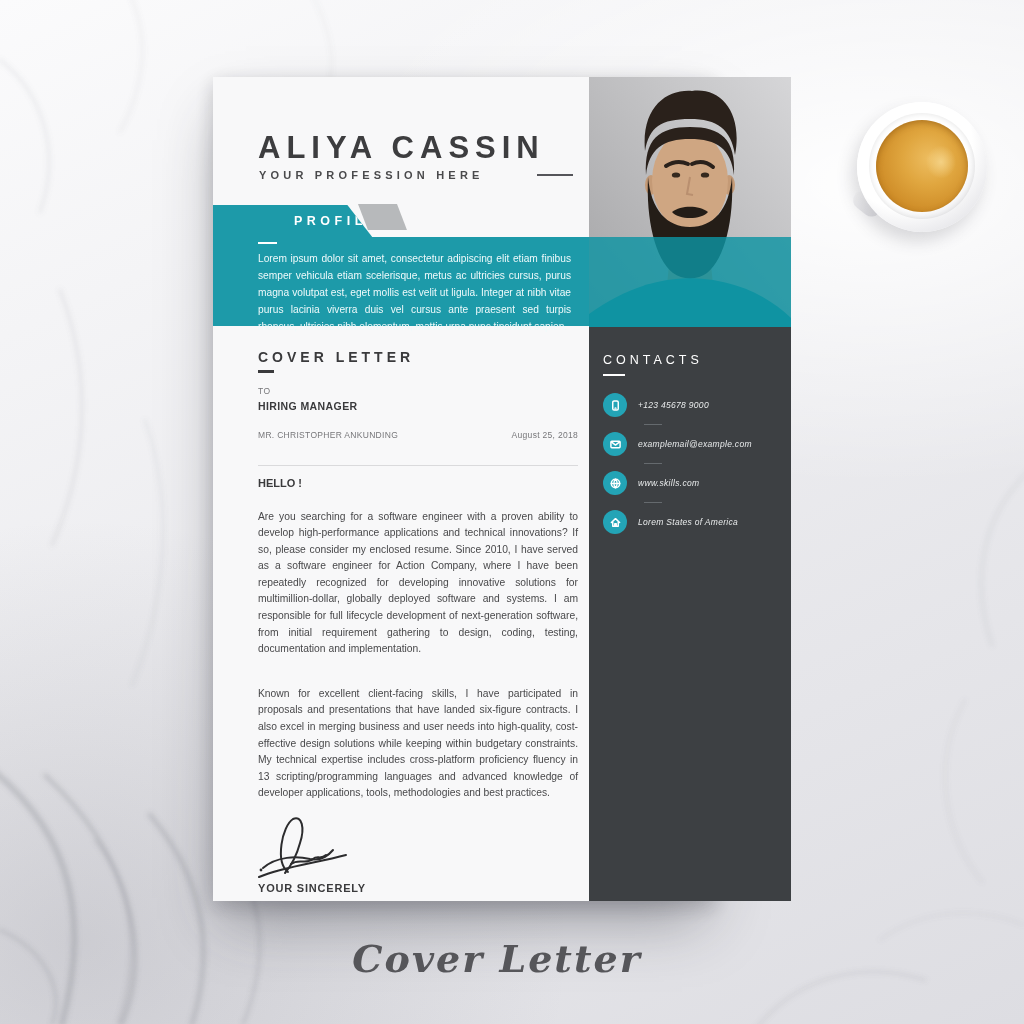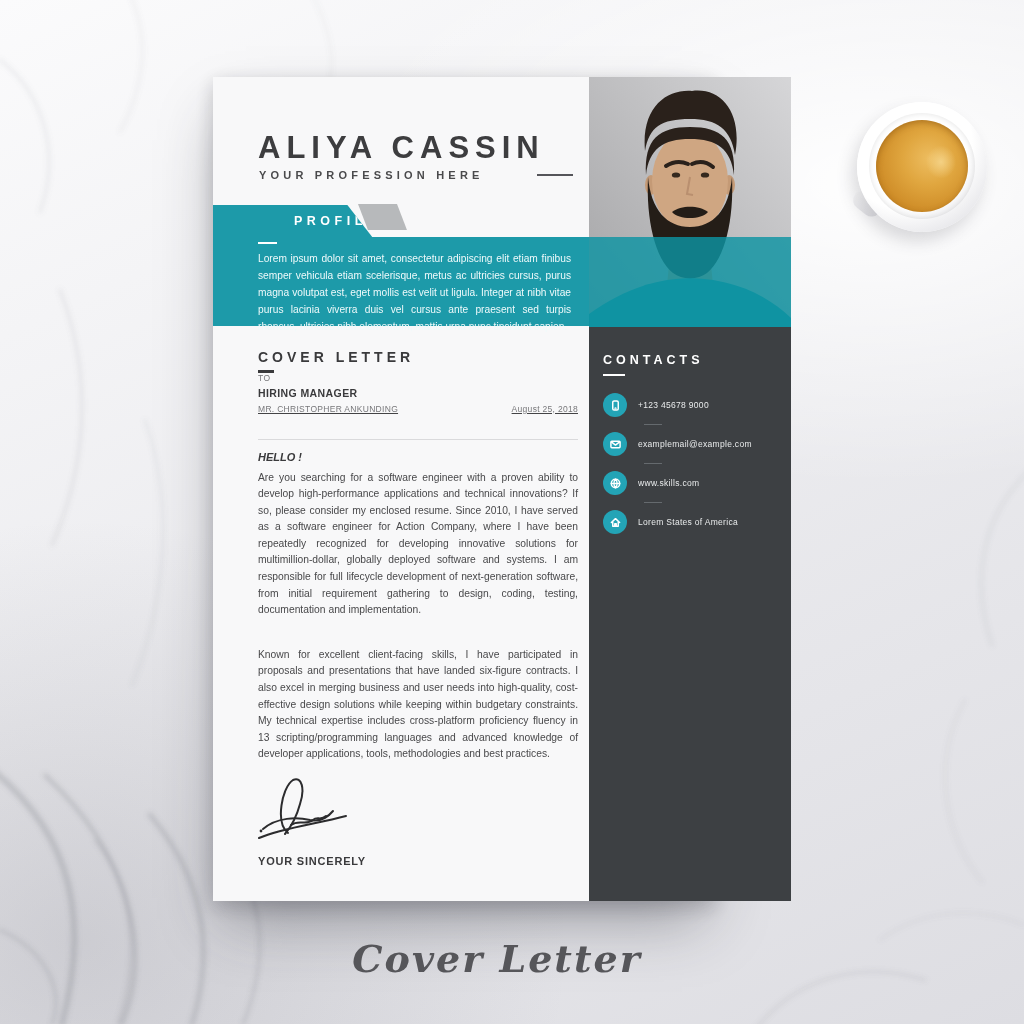--- a/index.html
+++ b/index.html
@@ -45,44 +45,44 @@
   .ribbon-underline { position:absolute; left:45px; top:165px; width:19px; height:2px; background:#ffffff; z-index:4; }
   .gray-slab { position:absolute; left:145px; top:127px; width:39px; height:26px; background:#b7b9bb; transform:skewX(21deg); transform-origin:top left; }
   .teal-band {
     position:absolute; left:0; top:160px; width:376px; height:89px; background:#1d9aa9;
     padding:13px 18px 0 45px;
   }
   .teal-band p { font-size:10.2px; line-height:17px; color:#eefafb; text-align:justify; }
 
   
   .sidebar { position:absolute; left:376px; top:250px; width:202px; height:574px; background:#3d4043; padding:26px 12px 0 14px; }
-  .contacts-title { font-size:12.5px; font-weight:bold; letter-spacing:4px; color:#ffffff; }
+  .contacts-title { font-size:12.5px; font-weight:normal; letter-spacing:4px; color:#ffffff; }
   .contacts-underline { width:22px; height:2px; background:#ffffff; margin-top:7px; }
-  .contacts-list { margin-top:17px; }
+  .contacts-list { margin-top:17px;font-style:italic; }
   .contact-row { display:flex; align-items:center; gap:11px; height:24px; }
   .contact-icon { width:24px; height:24px; min-width:24px; border-radius:50%; background:#23a4b6; display:flex; align-items:center; justify-content:center; }
   .contact-icon svg { width:11px; height:11px; stroke:#ffffff; fill:none; stroke-width:1.6; stroke-linecap:round; stroke-linejoin:round; }
   .contact-label { font-size:8.5px; color:#e9ebec; letter-spacing:0.3px; }
   .contact-divider { width:18px; height:1px; background:#656a6e; margin:7px 0 7px 41px; }
 
   
   .letter { position:absolute; left:45px; top:272px; width:320px; color:#434345; }
   .letter-title { font-size:14px; font-weight:bold; letter-spacing:4px; color:#3a3a3c; }
   .letter-underline { width:16px; height:2.5px; background:#3a3a3c; margin-top:5px; }
-  .to-label { font-size:8.5px; color:#77777a; letter-spacing:0.5px; }
+  .to-label { margin-top:13px; font-size:8.5px; color:#77777a; letter-spacing:0.5px; }
   .recipient { margin-top:4px; font-size:10.5px; font-weight:bold; color:#3a3a3c; letter-spacing:0.4px; }
-  .rec-row { margin-top:5px; display:flex; justify-content:space-between; align-items:center;text-decoration:underline; }
+  .rec-row { margin-top:18px; display:flex; justify-content:space-between; align-items:center; }
   .rec-name, .date { font-size:8.5px; color:#77777a; letter-spacing:0.3px; }
   .divider { margin-top:25px; border-top:1px solid #dadadc; }
-  .greeting { margin-top:11px; font-size:11px; font-weight:bold; color:#3a3a3c;font-style:italic; }
-  .para { margin-top:7px; font-size:10.3px; line-height:16.6px; text-align:justify; color:#48484a; }
+  .greeting { margin-top:11px; font-size:11px; font-weight:bold; color:#3a3a3c; }
+  .para { margin-top:20px; font-size:10.3px; line-height:16.6px; text-align:justify; color:#48484a; }
   .para + .para { margin-top:28px; }
   .signature { margin-top:12px; width:92px; height:66px; }
   .signature svg { width:100%; height:100%; }
-  .closing { font-size:11px; font-weight:bold; color:#3a3a3c; letter-spacing:0.8px; margin-top:14px; }
+  .closing { font-size:11px; font-weight:bold; color:#3a3a3c; letter-spacing:0.8px; margin-top:2px; }
 
   
   .coffee { position:absolute; left:853px; top:98px; width:140px; height:140px; z-index:1; }
   .cup-shadow { position:absolute; left:-4px; top:14px; width:142px; height:136px; border-radius:50%;
     background:radial-gradient(closest-side, rgba(60,62,70,0.30), rgba(60,62,70,0) 72%); }
   .saucer { position:absolute; left:4px; top:4px; width:130px; height:130px; border-radius:50%;
     background:radial-gradient(circle at 38% 32%, #ffffff 55%, #e9e9ec 78%, #d8d8dc 100%);
     box-shadow:-5px 9px 16px rgba(60,62,70,0.18); }
   .handle { position:absolute; left:-1px; top:96px; width:30px; height:19px; border-radius:9px;
     background:linear-gradient(135deg,#ffffff,#dfdfe3); transform:rotate(38deg); }

